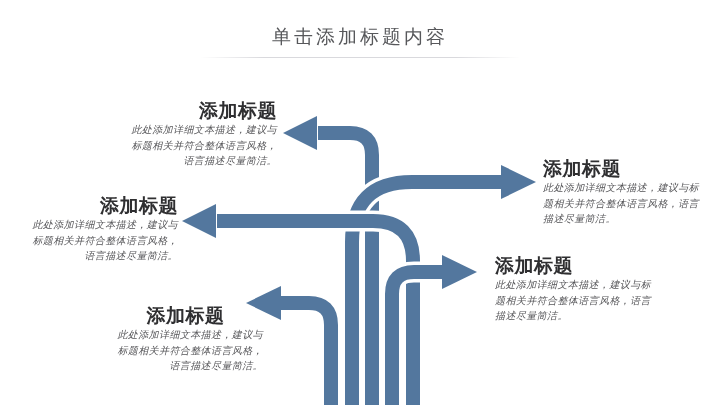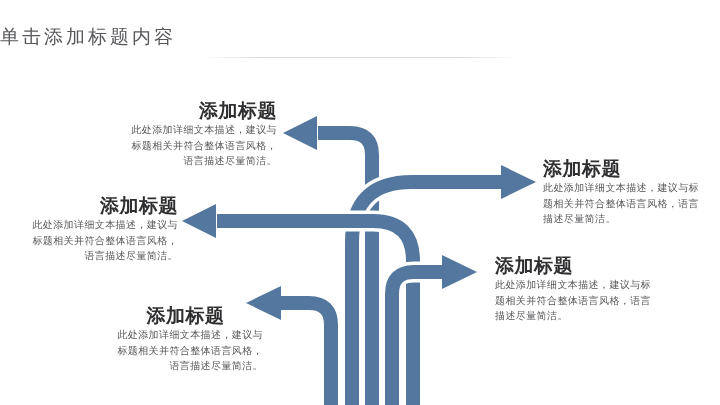--- a/index.html
+++ b/index.html
@@ -1,37 +1,37 @@
 <!DOCTYPE html>
 <html><head>
 <meta charset="utf-8">
 <style>
   html,body{margin:0;padding:0;background:#fff;}
   .slide{
     position:relative;width:720px;height:405px;background:#ffffff;overflow:hidden;
     font-family:"Liberation Sans",sans-serif;
   }
   .slide-title{
-    position:absolute;top:24px;left:0;width:720px;text-align:left;
+    position:absolute;top:24px;left:0;width:720px;text-align:center;
     font-size:19px;letter-spacing:3px;color:#57585b;font-weight:400;
   }
   .title-divider{
     position:absolute;top:57px;left:200px;width:320px;height:1px;
     background:linear-gradient(to right,rgba(210,210,214,0),#d9d9dd 20%,#d9d9dd 80%,rgba(210,210,214,0));
   }
   .arrows-svg{position:absolute;left:0;top:0;width:720px;height:405px;}
   .pipe{fill:none;stroke:#53779e;stroke-width:14;}
   .casing{fill:none;stroke:#ffffff;stroke-width:21;}
   .head{fill:#53779e;stroke:none;}
   .block{position:absolute;width:155px;}
   .block .heading{
     font-size:19px;font-weight:bold;color:#2f2f31;line-height:18px;letter-spacing:0.5px;
   }
   .block .body{
-    font-size:10px;color:#57575a;line-height:15.5px;letter-spacing:0.4px;margin-top:2px;
+    font-size:10px;color:#57575a;line-height:15.5px;letter-spacing:0.4px;margin-top:2px;font-style:italic;
   }
   .align-right{text-align:right;}
   .align-left{text-align:left;}
   .b1{left:122px;top:102px;}
   .b2{left:23px;top:197px;}
   .b3{left:108px;top:307px;}
   .b3 .heading{text-align:center;}
   .b4{left:543px;top:160px;width:157px;}
   .b5{left:495px;top:257px;width:157px;}
 </style>

